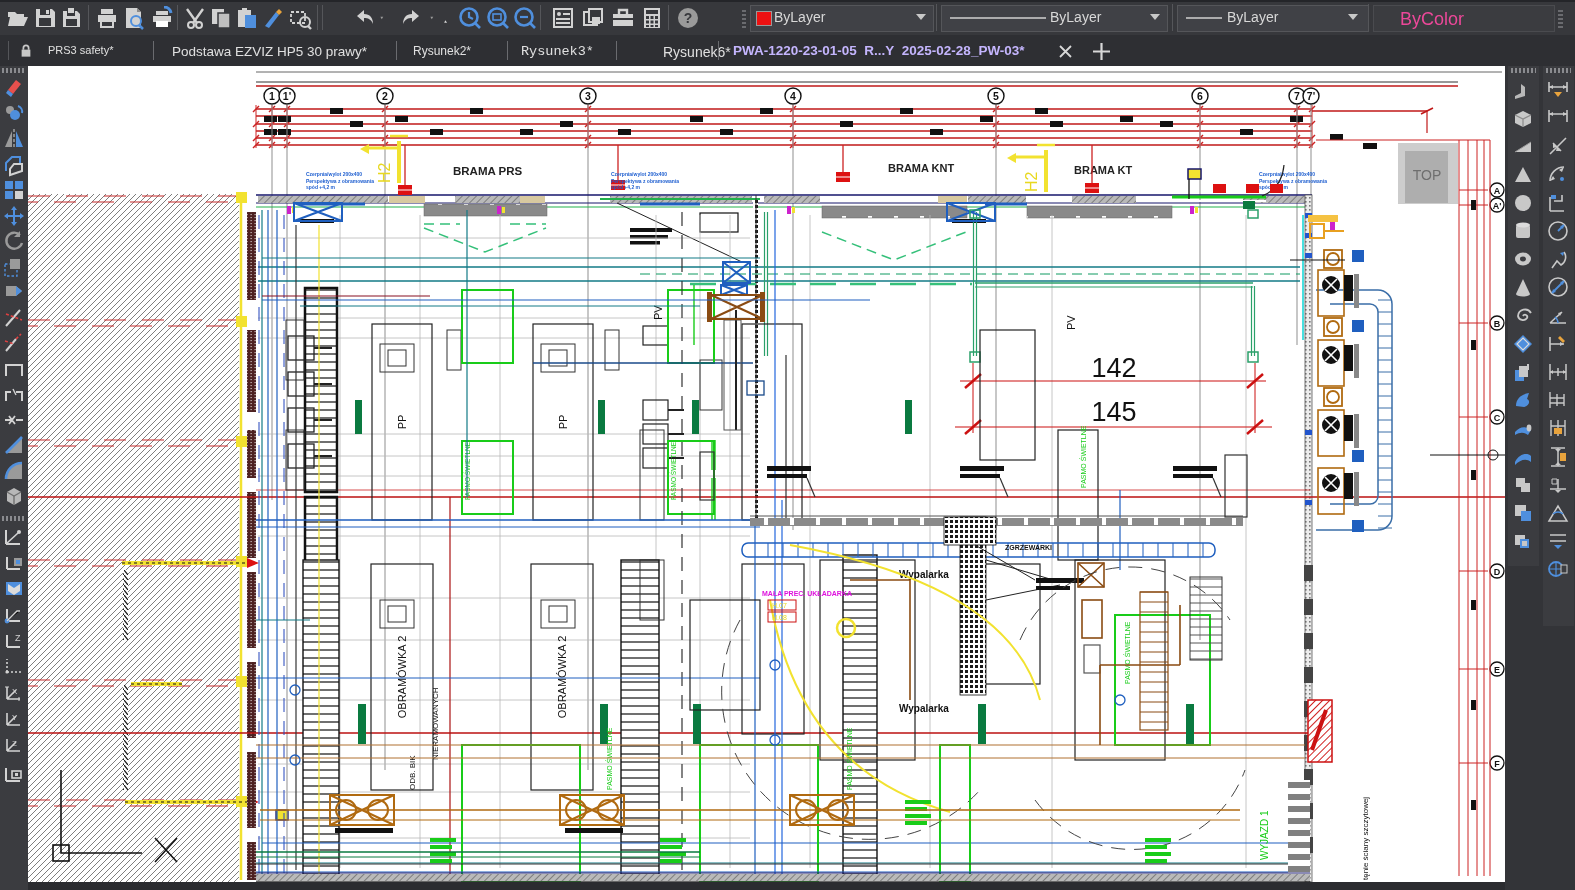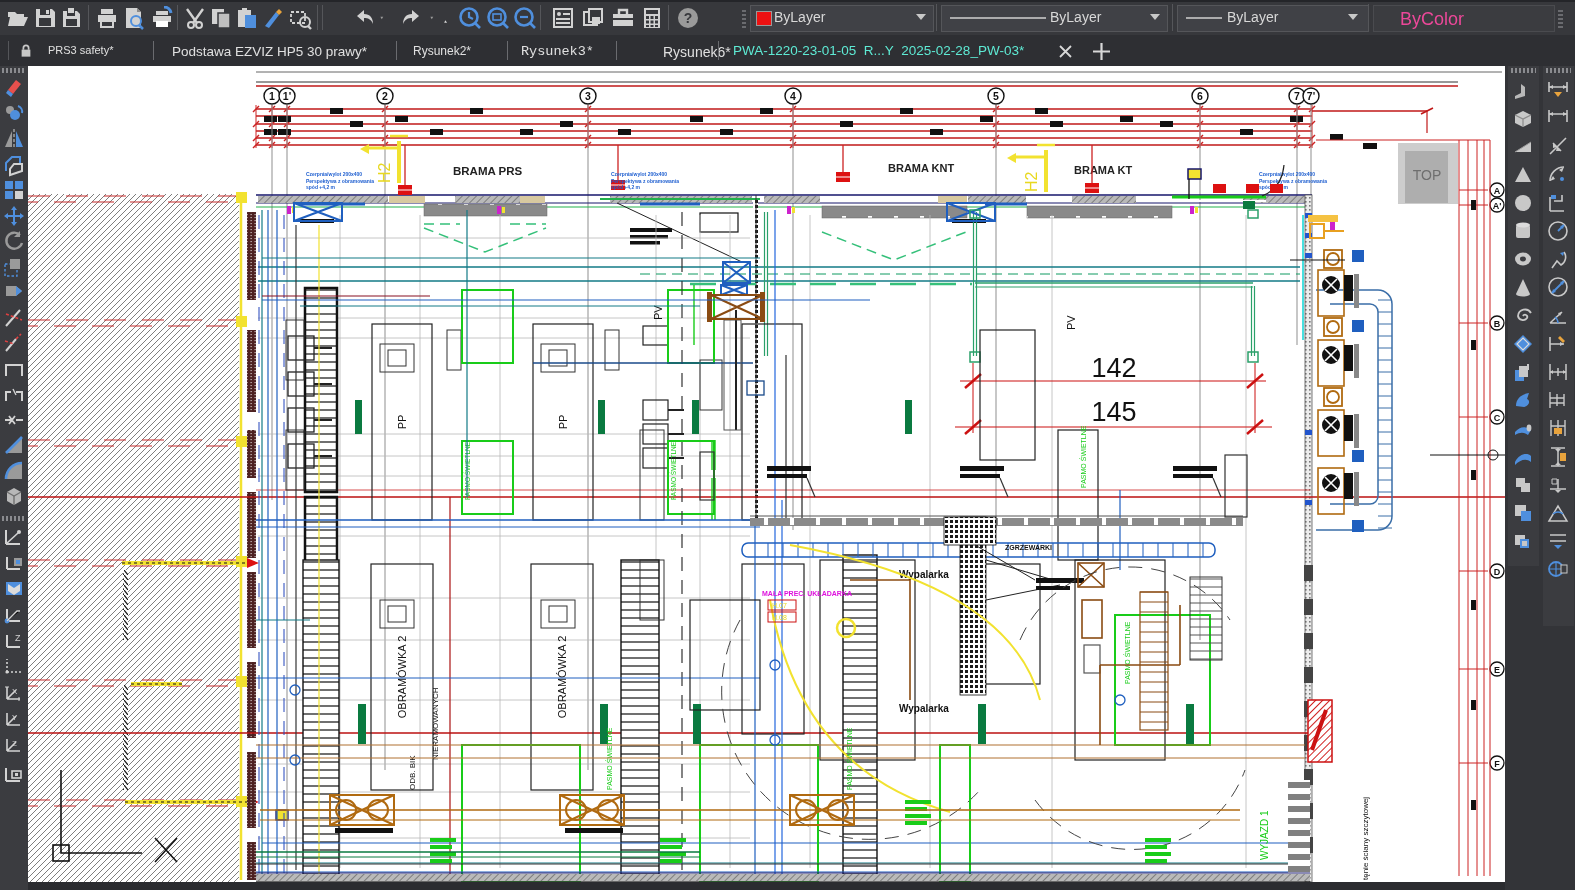--- a/index.html
+++ b/index.html
@@ -168,21 +168,21 @@
 <div class="abs" style="left:48px;top:44px;color:#e0e0e0;font-size:11px;">PRS3 safety*</div>
 <div class="abs" style="left:172px;top:44px;color:#e0e0e0;font-size:13.5px;">Podstawa EZVIZ HP5 30 prawy*</div>
 <div class="abs" style="left:413px;top:44px;color:#e0e0e0;font-size:12px;">Rysunek2*</div>
 <div class="abs" style="left:521px;top:44px;color:#e0e0e0;font-size:13.5px;font-family:Liberation Mono, monospace;">Rysunek3*</div>
 <div class="abs" style="left:631px;top:44px;color:#e0e0e0;font-size:14px;margin-left:32px;">Rysunek6*</div>
 <div class="abs" style="left:153px;top:41px;width:1px;height:19px;background:#6a6b6f"></div>
 <div class="abs" style="left:396px;top:41px;width:1px;height:19px;background:#6a6b6f"></div>
 <div class="abs" style="left:507px;top:41px;width:1px;height:19px;background:#6a6b6f"></div>
 <div class="abs" style="left:616px;top:41px;width:1px;height:19px;background:#6a6b6f"></div>
 <div class="abs" style="left:718px;top:41px;width:1px;height:19px;background:#6a6b6f"></div>
-<div class="abs" style="left:733px;top:43px;color:#5eead4;font-size:13.5px;font-weight:normal;">PWA-1220-23-01-05&nbsp; R...Y&nbsp; 2025-02-28_PW-03*</div>
+<div class="abs" style="left:733px;top:43px;color:#c4b5fd;font-size:13.5px;font-weight:bold;">PWA-1220-23-01-05&nbsp; R...Y&nbsp; 2025-02-28_PW-03*</div>
 <svg class="abs" style="left:1058px;top:44px" width="15" height="15" viewBox="0 0 15 15">
       <path d="M2 2 L13 13 M13 2 L2 13" stroke="#d8d8d8" stroke-width="1.8"></path>
     </svg>
 <svg class="abs" style="left:1092px;top:42px" width="19" height="19" viewBox="0 0 19 19">
       <path d="M9.5 1 V18 M1 9.5 H18" stroke="#d8d8d8" stroke-width="2.2"></path>
     </svg>
 <div class="abs" style="left:0;top:66px;width:28px;height:824px;background:#3b3c40;"></div>
 <div class="abs" style="left:2px;top:68px;width:24px;height:5px;background:repeating-linear-gradient(90deg,#8a8b8f 0 2px,#3b3c40 2px 4px)"></div>
 <svg class="abs" style="left:2px;top:76px" width="24" height="24" viewBox="0 0 24 24">
       <path d="M6 14 L14 4 l5 4 -8 10z" fill="#e8504d"></path>

